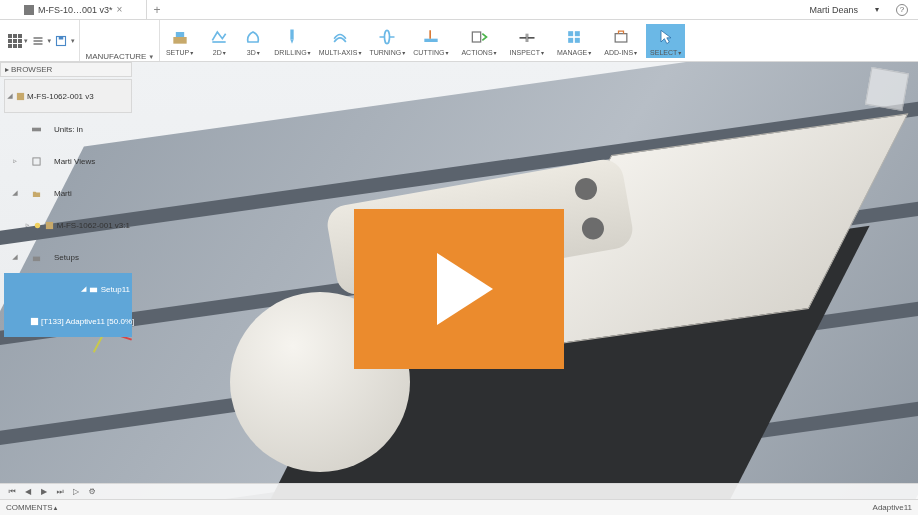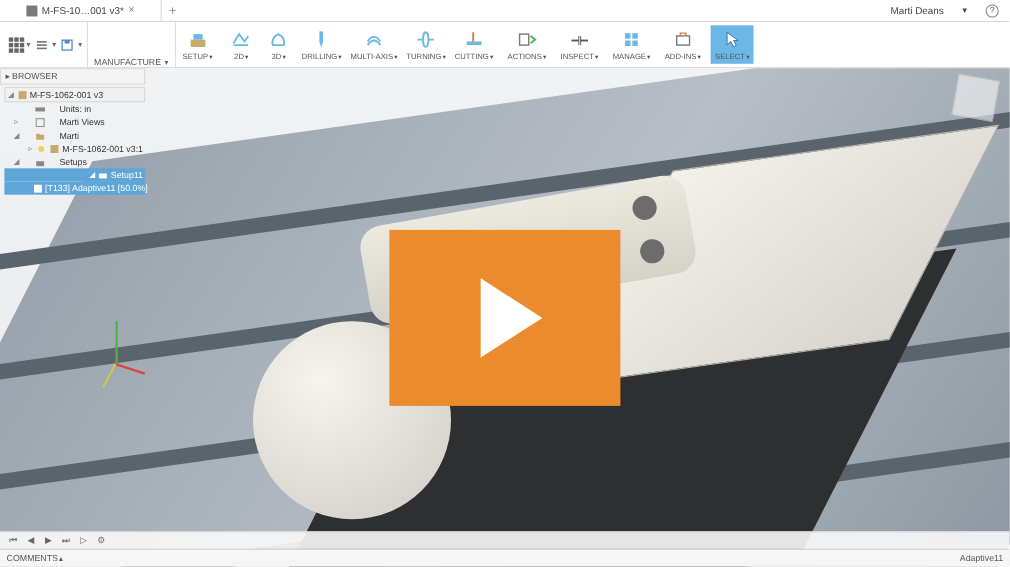--- a/index.html
+++ b/index.html
@@ -35,21 +35,21 @@
   .tool-label .caret { font-size: 6px; }
 
   
   .canvas { flex: 1; position: relative; background: linear-gradient(#f0f2f4, #e8eaec); overflow: hidden; }
   .viewcube { position: absolute; top: 8px; right: 12px; width: 38px; height: 38px; background: #f8f8f8; border: 1px solid #d0d0d0; transform: rotate(10deg); opacity: .6; }
 
   
   .browser { position: absolute; top: 0; left: 0; width: 132px; font-size: 8px; color: #333; }
   .browser-title { background: #f4f4f4; border: 1px solid #d8d8d8; padding: 2px 4px; font-size: 8px; color: #555; display: flex; align-items: center; gap: 2px; }
   .tree { padding: 2px 0 2px 4px; }
-  .node { display: flex; align-items: center; gap: 2px; padding: 1px 2px; white-space: nowrap; }
+  .node { display: flex; align-items: center; gap: 2px; padding: 11px 2px; white-space: nowrap; }
   .node .tw { width: 6px; color: #888; font-size: 7px; text-align: center; }
   .node .ic { width: 10px; height: 10px; display: inline-flex; align-items: center; justify-content: center; }
   .node .ic svg { width: 9px; height: 9px; }
   .node.root { background: #f0f0f0; border: 1px solid #d8d8d8; }
   .node.sel { background: #5fa6d8; color: #fff; }
   .node.sel .tw { color: #fff; }
   .indent1 { padding-left: 8px; gap: 13px; }
   .indent2 { padding-left: 16px; justify-content: flex-end; }
   .indent3 { padding-left: 24px; }
 

